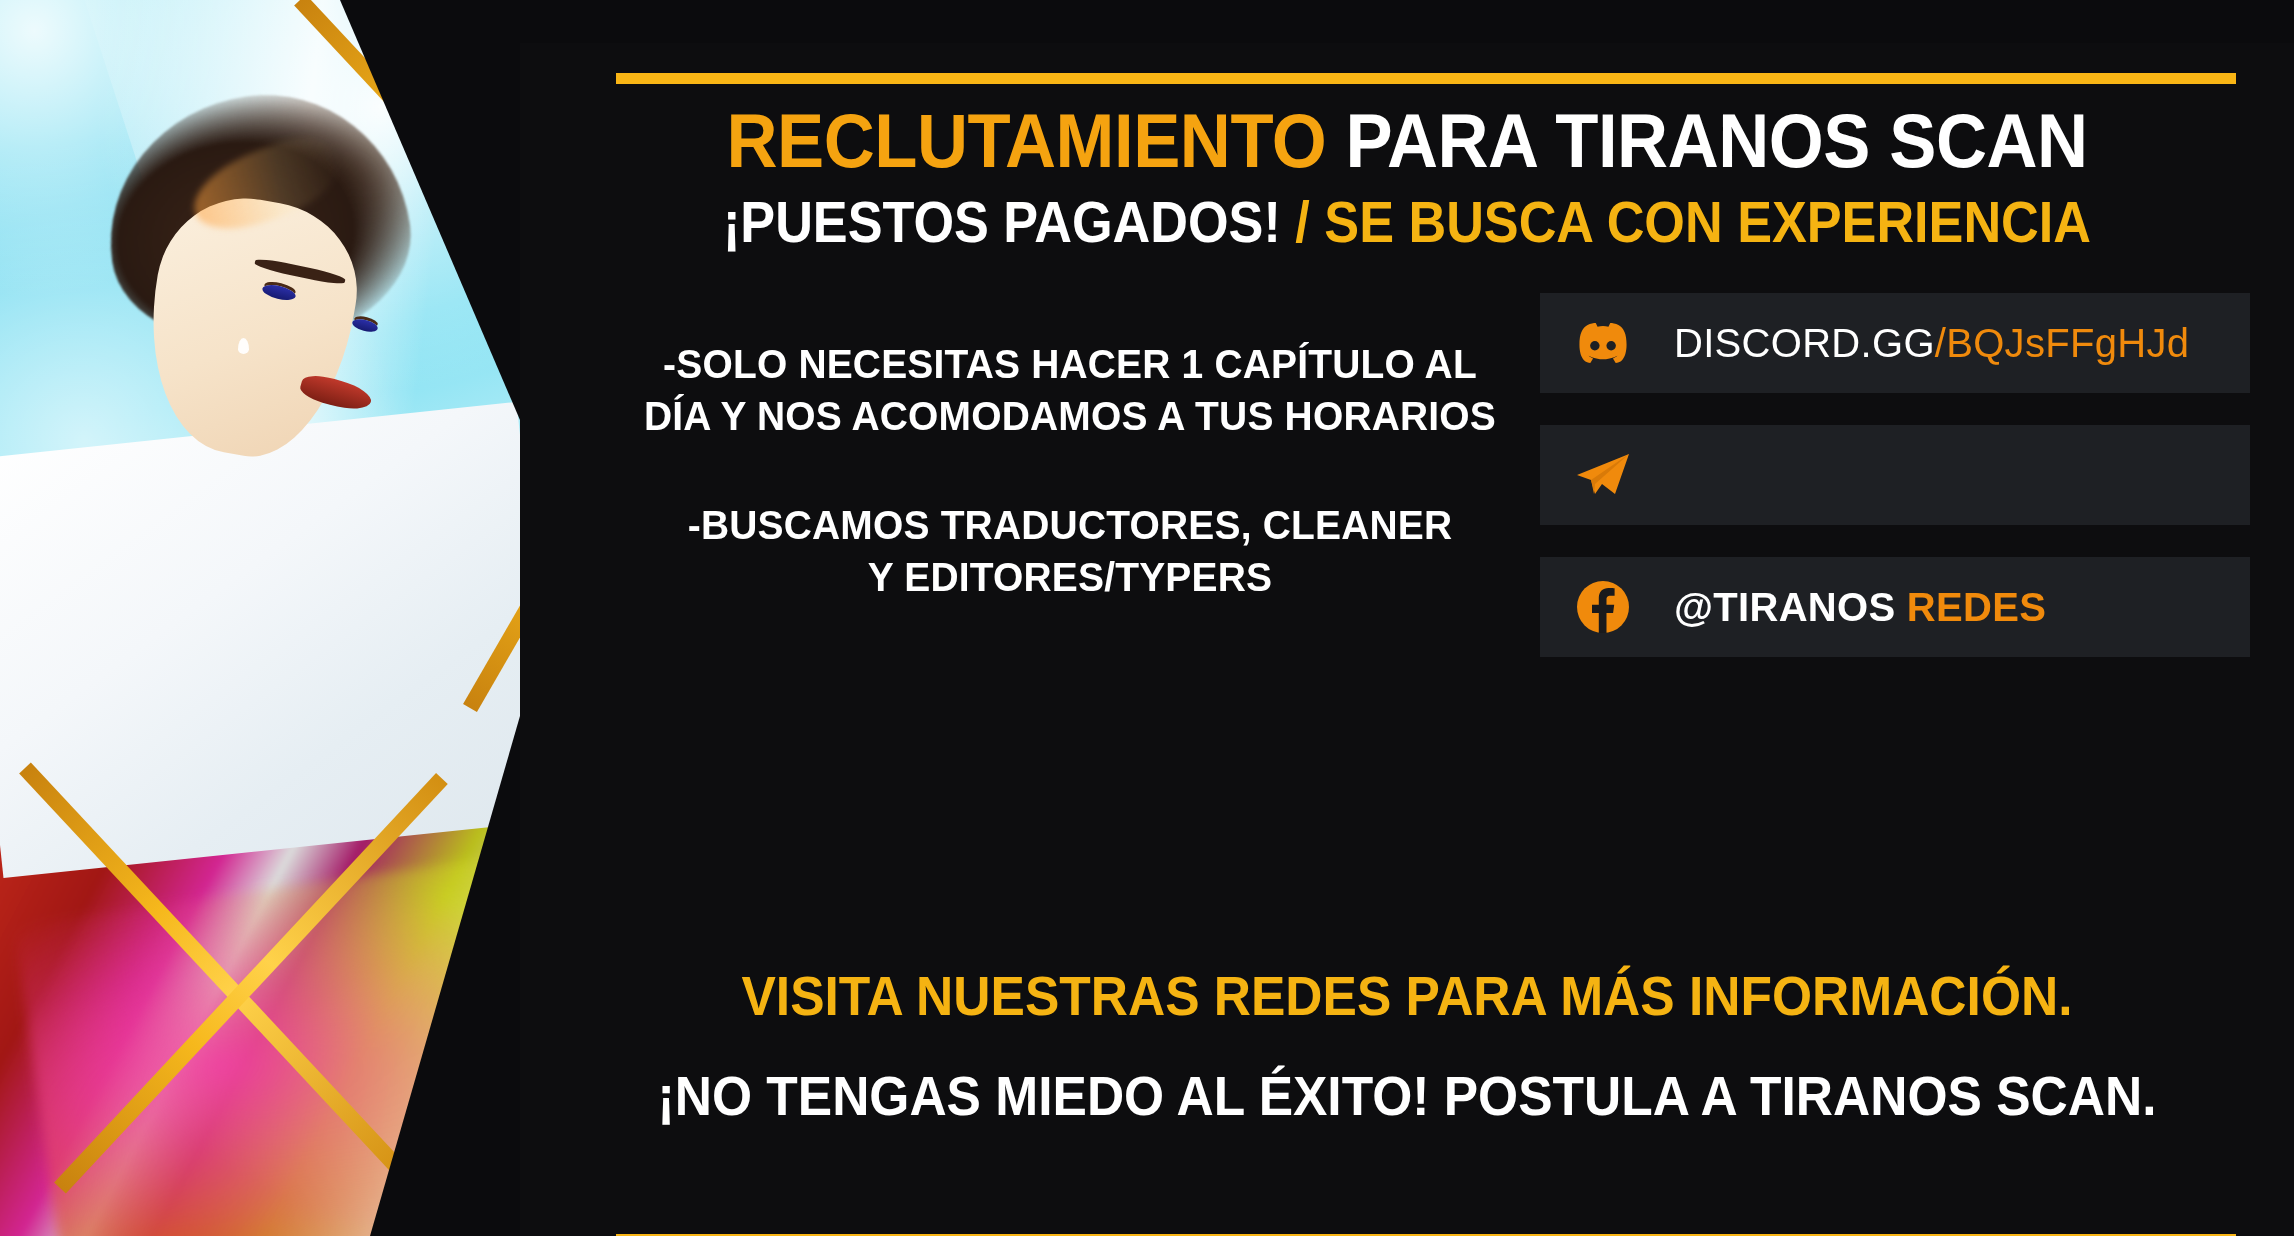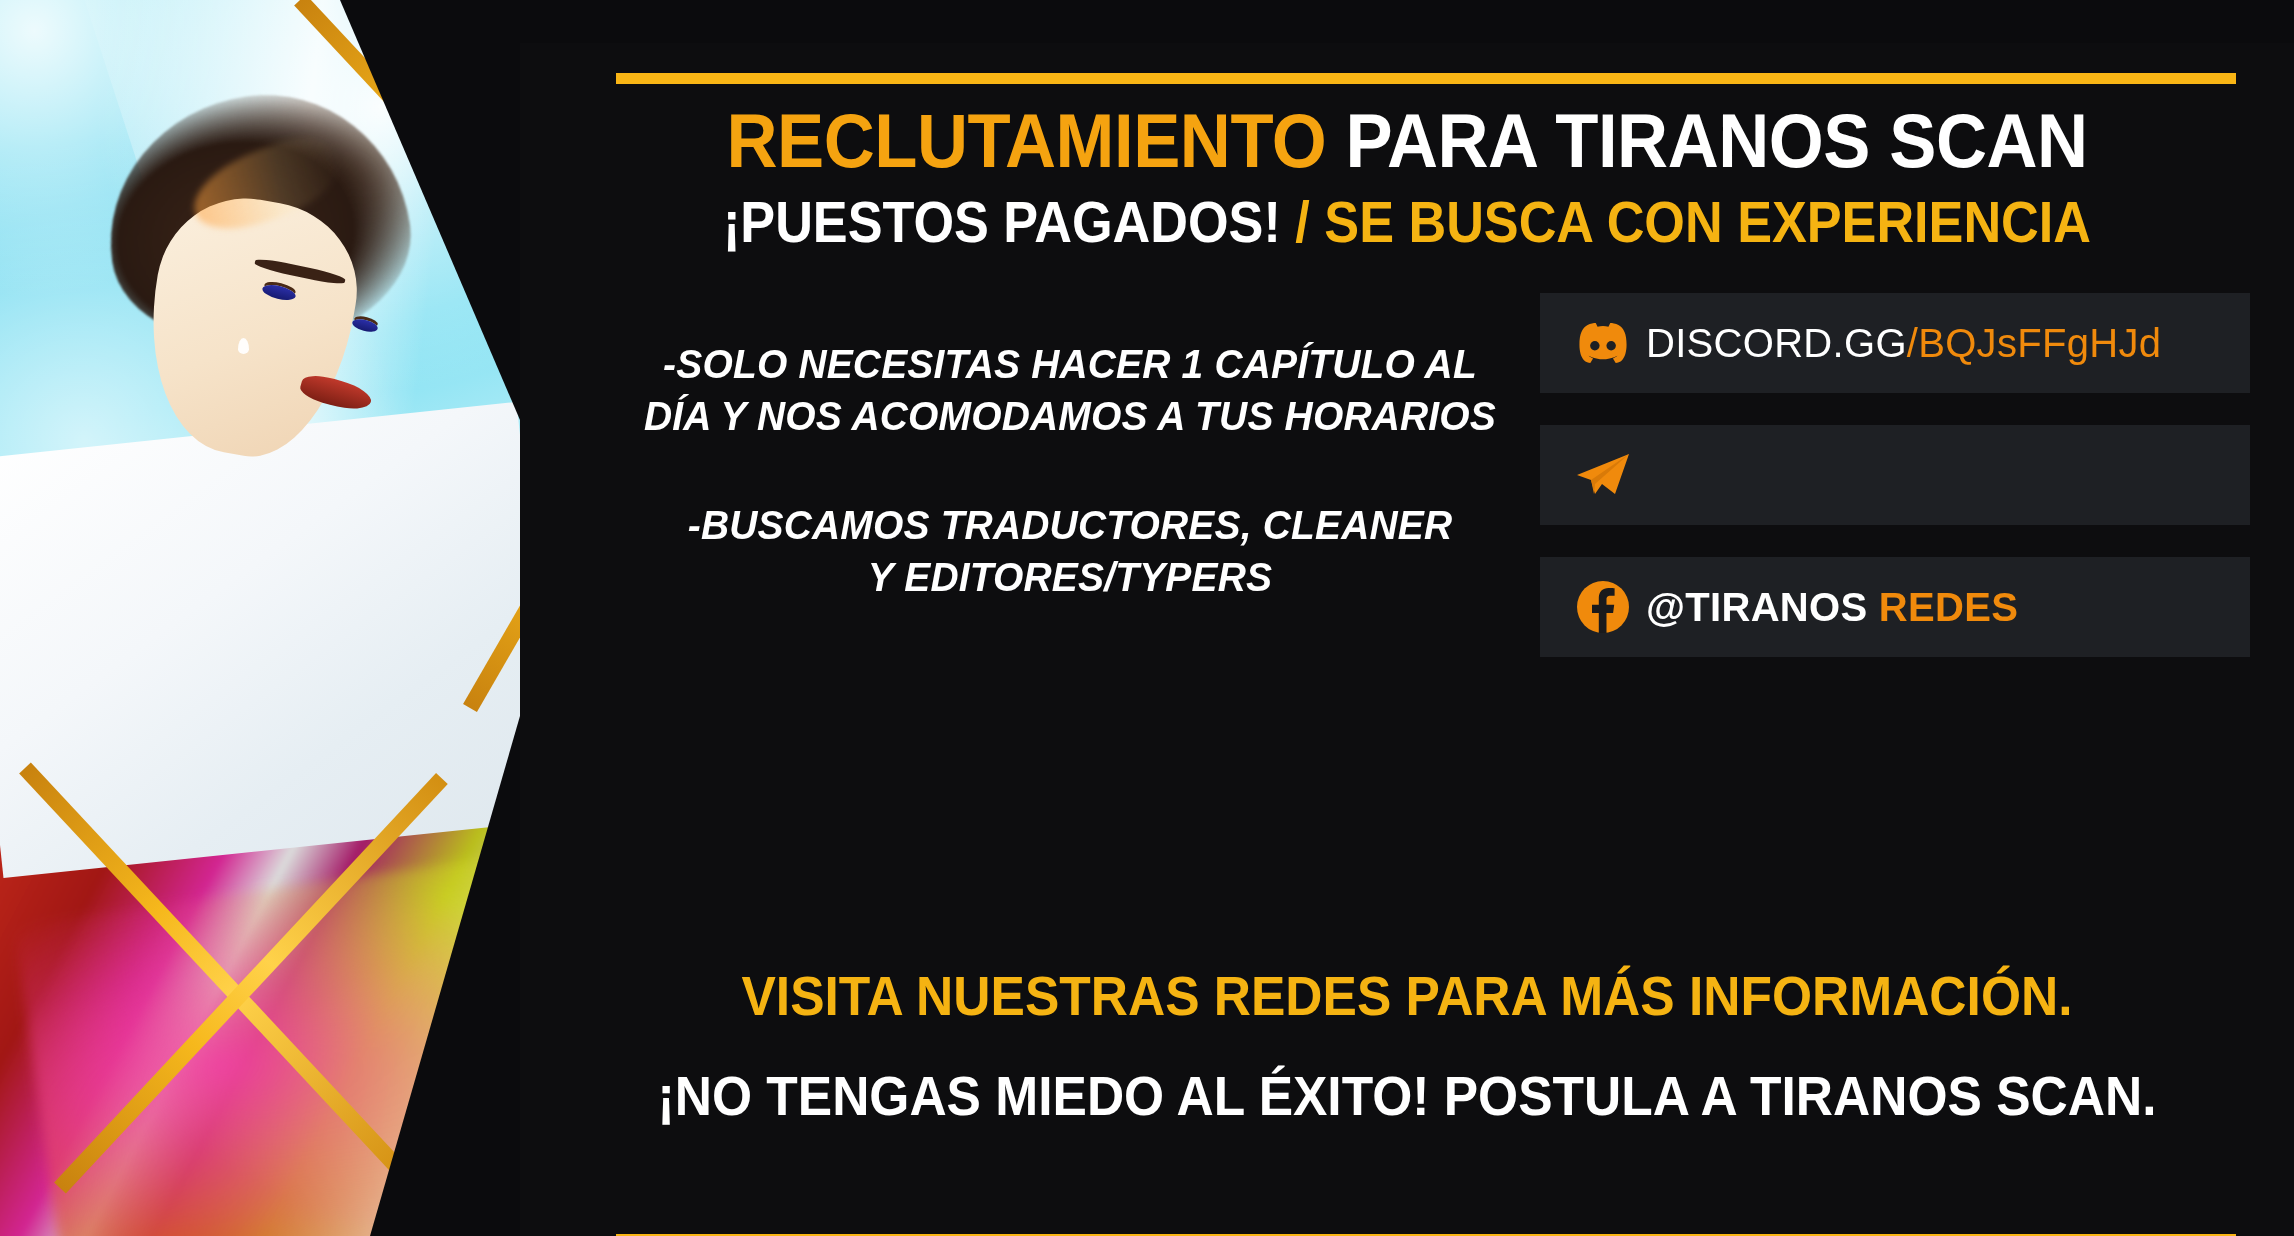--- a/index.html
+++ b/index.html
@@ -222,42 +222,41 @@
   .subline .sl-a { color: #ffffff; }
   .subline .sl-b { color: #f5b312; }
 
   
   .bullets {
     position: absolute;
     left: 20px; top: 295px;
     width: 1060px;
     color: #ffffff;
     text-align: center;
-    font-style: italic;
   }
   .bullet {
     font-size: 41px;
     font-weight: 700;
     line-height: 1.28;
     letter-spacing: 0.2px;
     margin-bottom: 56px;
     transform: scaleX(0.95);
   }
   .bullet .b-line { display: block; }
 
   
   .cards {
     position: absolute;
     left: 1020px; top: 250px;
     width: 710px;
   }
   .card {
     display: flex;
     align-items: center;
-    gap: 14px;
+    gap: 42px;
     height: 100px;
     padding: 0 34px;
     margin-bottom: 32px;
     background: #1e2024;
     box-sizing: border-box;
   }
   .card-ico {
     flex: 0 0 auto;
     width: 58px; height: 58px;
     display: flex;

